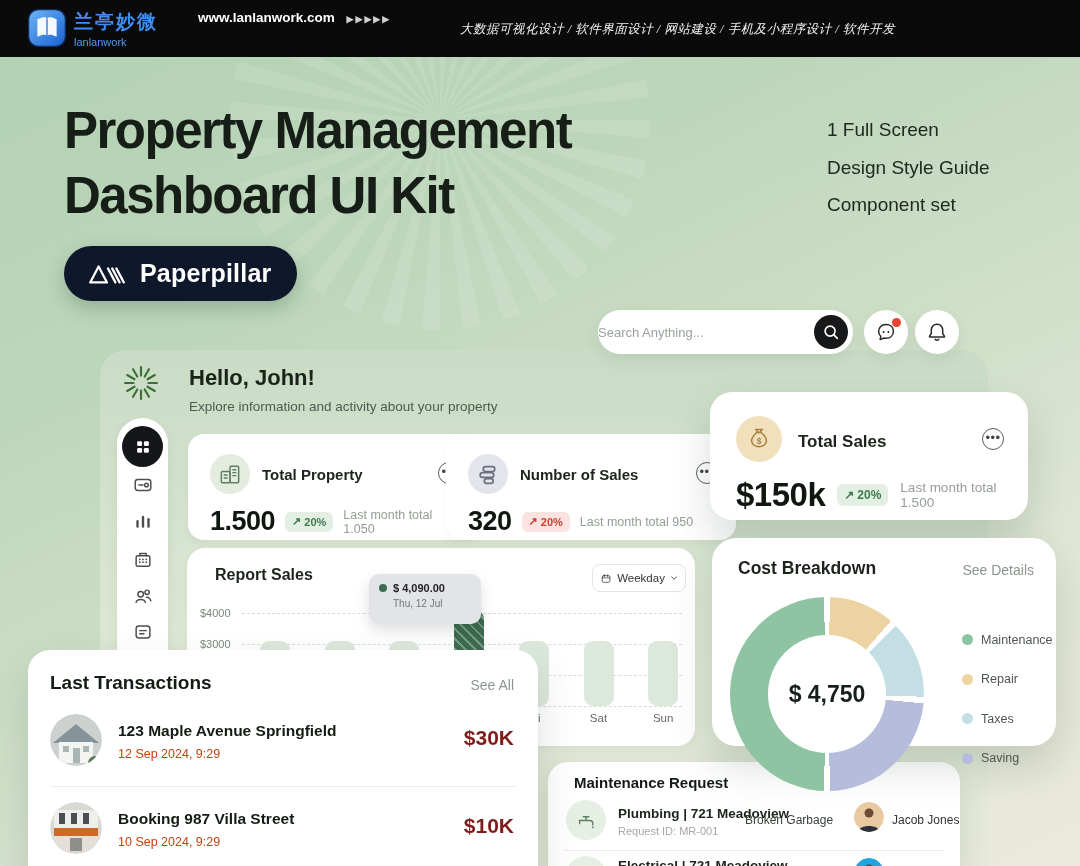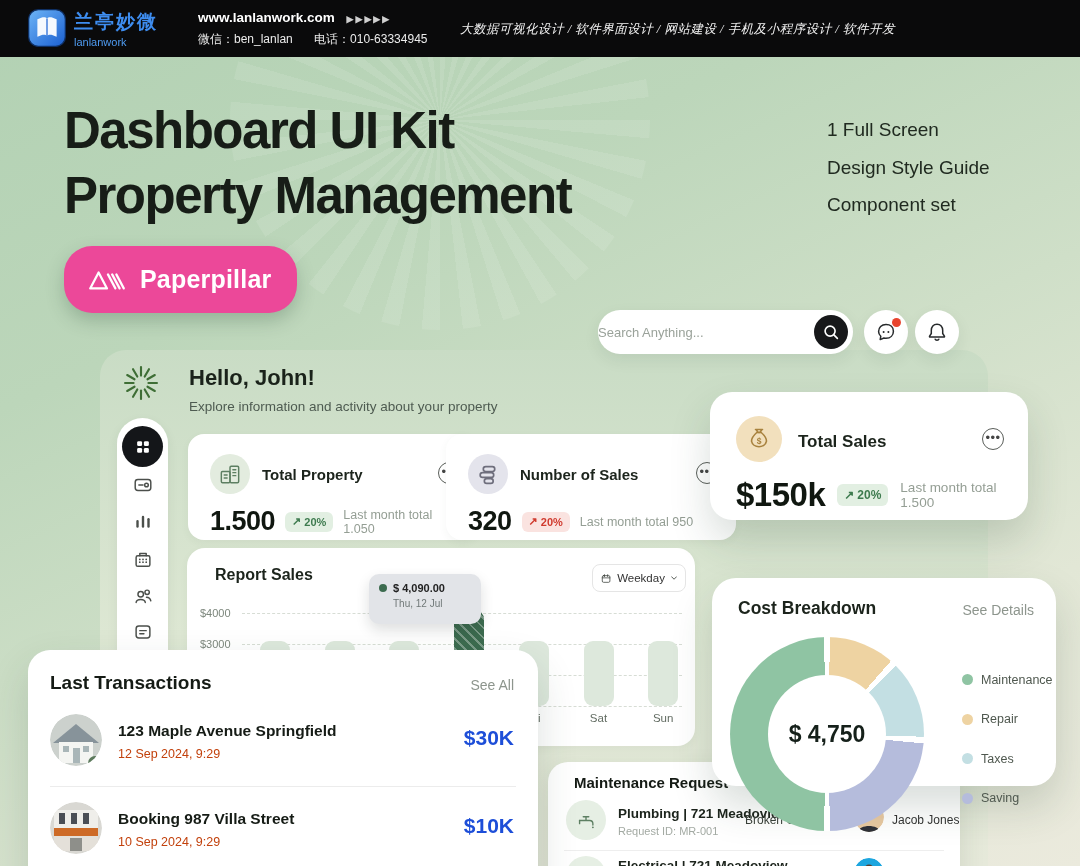--- a/index.html
+++ b/index.html
@@ -24,22 +24,22 @@
   .collect-txt { font-size:21px; font-weight:bold; font-style:italic; color:#2e7ef2; letter-spacing:1px; }
 
   
   .sunburst { position:absolute; left:230px; top:-90px; width:420px; height:420px; border-radius:50%;
     background:repeating-conic-gradient(rgba(255,255,255,.10) 0 5deg, rgba(255,255,255,0) 5deg 11.25deg);
     z-index:1; }
   .hero-title { position:absolute; left:64px; top:98px; font-size:51px; line-height:65px; font-weight:bold;
     letter-spacing:-1.5px; color:#171d17; z-index:2; }
   .hero-feats { position:absolute; left:827px; top:111px; z-index:2; }
   .hero-feats div { font-size:19px; line-height:37.5px; color:#202a20; }
-  .pp-badge { position:absolute; left:64px; top:246px; height:67px; padding:0 26px 0 22px; border-radius:28px;
-    background:#ec4899; display:flex; align-items:center; gap:12px; z-index:2; box-shadow:0 8px 18px rgba(40,70,50,.25); }
+  .pp-badge { position:absolute; left:64px; top:246px; height:55px; padding:0 26px 0 22px; border-radius:28px;
+    background:#0f172a; display:flex; align-items:center; gap:12px; z-index:2; box-shadow:0 8px 18px rgba(40,70,50,.25); }
   .pp-badge span { color:#fff; font-size:25px; font-weight:bold; letter-spacing:.2px; }
 
   
   .panel { position:absolute; left:100px; top:350px; width:888px; height:516px;
     border-radius:26px 26px 0 0; background:linear-gradient(180deg,#c9dcc5 0%,#dde7d3 55%,#e6e9da 100%); z-index:1; }
 
   .searchbar { position:absolute; left:598px; top:310px; width:255px; height:44px; border-radius:22px;
     background:#fff; z-index:7; display:flex; align-items:center; box-shadow:0 6px 16px rgba(30,50,35,.08); }
   .searchbar input { border:none; outline:none; background:transparent; flex:1; 
     font-size:13px; color:#444; font-family:"Liberation Sans", sans-serif; }
@@ -102,42 +102,42 @@
   .bar.hl { background:repeating-linear-gradient(45deg, rgba(255,255,255,0) 0 5px, rgba(255,255,255,.32) 5px 7px), #3c6b4f; }
   .xlab { position:absolute; width:44px; top:164px; text-align:center; font-size:11.5px; color:#626c62; }
   .tooltip { position:absolute; left:182px; top:26px; width:112px; height:50px; background:#e2e4e8; border-radius:10px;
     box-shadow:0 6px 14px rgba(20,30,25,.14); padding:8px 10px 0 10px; z-index:3; }
   .tt-l1 { display:flex; align-items:center; gap:6px; font-size:11px; font-weight:bold; color:#222; }
   .tt-dot { width:8px; height:8px; border-radius:50%; background:#3c6b4f; flex:none; }
   .tt-l2 { font-size:10px; color:#707878; margin:4px 0 0 14px; }
 
   
   .cost { left:712px; top:538px; width:344px; height:208px; border-radius:24px; z-index:4;
-    box-shadow:0 20px 40px rgba(40,65,48,.18);margin-top:40px; }
+    box-shadow:0 20px 40px rgba(40,65,48,.18); }
   .cost-title { position:absolute; left:26px; top:20px; font-size:17.5px; font-weight:bold; color:#1c241c; }
   .see-link { position:absolute; font-size:14px; color:#8d958d; cursor:pointer; }
   .cost .see-link { right:22px; top:24px; }
   .donut { position:absolute; left:18px; top:59px; width:194px; height:194px; border-radius:50%; }
   .donut-hole { position:absolute; left:56px; top:97px; width:118px; height:118px; border-radius:50%; background:#fff;
     display:flex; align-items:center; justify-content:center; font-size:23px; font-weight:bold; color:#15201a; }
   .legend { position:absolute; left:250px; top:82px; }
   .leg-item { display:flex; align-items:center; gap:8px; height:39.5px; }
   .leg-dot { width:11px; height:11px; border-radius:50%; flex:none; }
   .leg-label { font-size:12.5px; color:#4f584f; }
 
   
   .trans { left:28px; top:650px; width:510px; height:250px; border-radius:22px; z-index:6;
     box-shadow:0 18px 40px rgba(40,65,48,.16); }
   .trans-title { position:absolute; left:22px; top:22px; font-size:19px; font-weight:bold; color:#151b15; }
   .trans .see-link { right:24px; top:27px; font-size:14px; }
   .t-row { position:absolute; left:22px; right:24px; height:60px; cursor:pointer; }
   .t-av { position:absolute; left:0; top:0; width:52px; height:52px; border-radius:50%; overflow:hidden; }
   .t-name { position:absolute; left:68px; top:8px; font-size:15.5px; font-weight:bold; color:#151b15; }
   .t-date { position:absolute; left:68px; top:33px; font-size:12.5px; color:#c2410c; }
-  .t-amt { position:absolute; right:0; top:12px; font-size:21px; font-weight:bold; color:#1d4ed8; }
+  .t-amt { position:absolute; right:0; top:12px; font-size:21px; font-weight:bold; color:#7f1d1d; }
   .t-div { position:absolute; left:22px; right:22px; top:136px; border-top:1px solid #ececec; }
 
   
   .maint { left:548px; top:762px; width:412px; height:200px; border-radius:20px; z-index:3;
     box-shadow:0 10px 26px rgba(40,65,48,.12); }
   .m-title { position:absolute; left:26px; top:12px; font-size:15px; font-weight:bold; color:#151b15; }
   .m-ic { position:absolute; left:18px; width:40px; height:40px; border-radius:50%; background:#e6efe4;
     display:flex; align-items:center; justify-content:center; }
   .m-type { position:absolute; left:70px; font-size:13.5px; font-weight:bold; color:#1c241c; white-space:nowrap; }
   .m-req { position:absolute; left:70px; font-size:11px; color:#a3aaa3; }
@@ -163,32 +163,28 @@
   </svg>
   <div class="brand">
     <div class="brand-cn">兰亭妙微</div>
     <div class="brand-en">lanlanwork</div>
   </div>
   <div class="contact">
     <div class="contact-l1">
       <span>www.lanlanwork.com</span>
       <span class="arrows">▶▶▶▶▶</span>
     </div>
-    <div class="contact-l2">
-      <span>微信：ben_lanlan</span>
-      <span>电话：010-63334945</span>
-    </div>
   </div>
   <div class="services">大数据可视化设计 / 软件界面设计 / 网站建设 / 手机及小程序设计 / 软件开发</div>
 </div>
 
 <div class="sunburst"></div>
 <div class="hero-title">
+  <div>Property Management</div>
   <div>Dashboard UI Kit</div>
-  <div>Property Management</div>
 </div>
 <div class="hero-feats">
   <div>1 Full Screen</div>
   <div>Design Style Guide</div>
   <div>Component set</div>
 </div>
 <div class="pp-badge">
   <svg width="42" height="28" viewBox="0 0 44 30">
     <path d="M4 24 L13 7 L22 24 Z" fill="none" stroke="#fff" stroke-width="2.4" stroke-linejoin="round"></path>
     <path d="M23 9 L31 24 M27.5 9 L35.5 24 M32 9 L40 24" stroke="#fff" stroke-width="2.4" stroke-linecap="round"></path>

